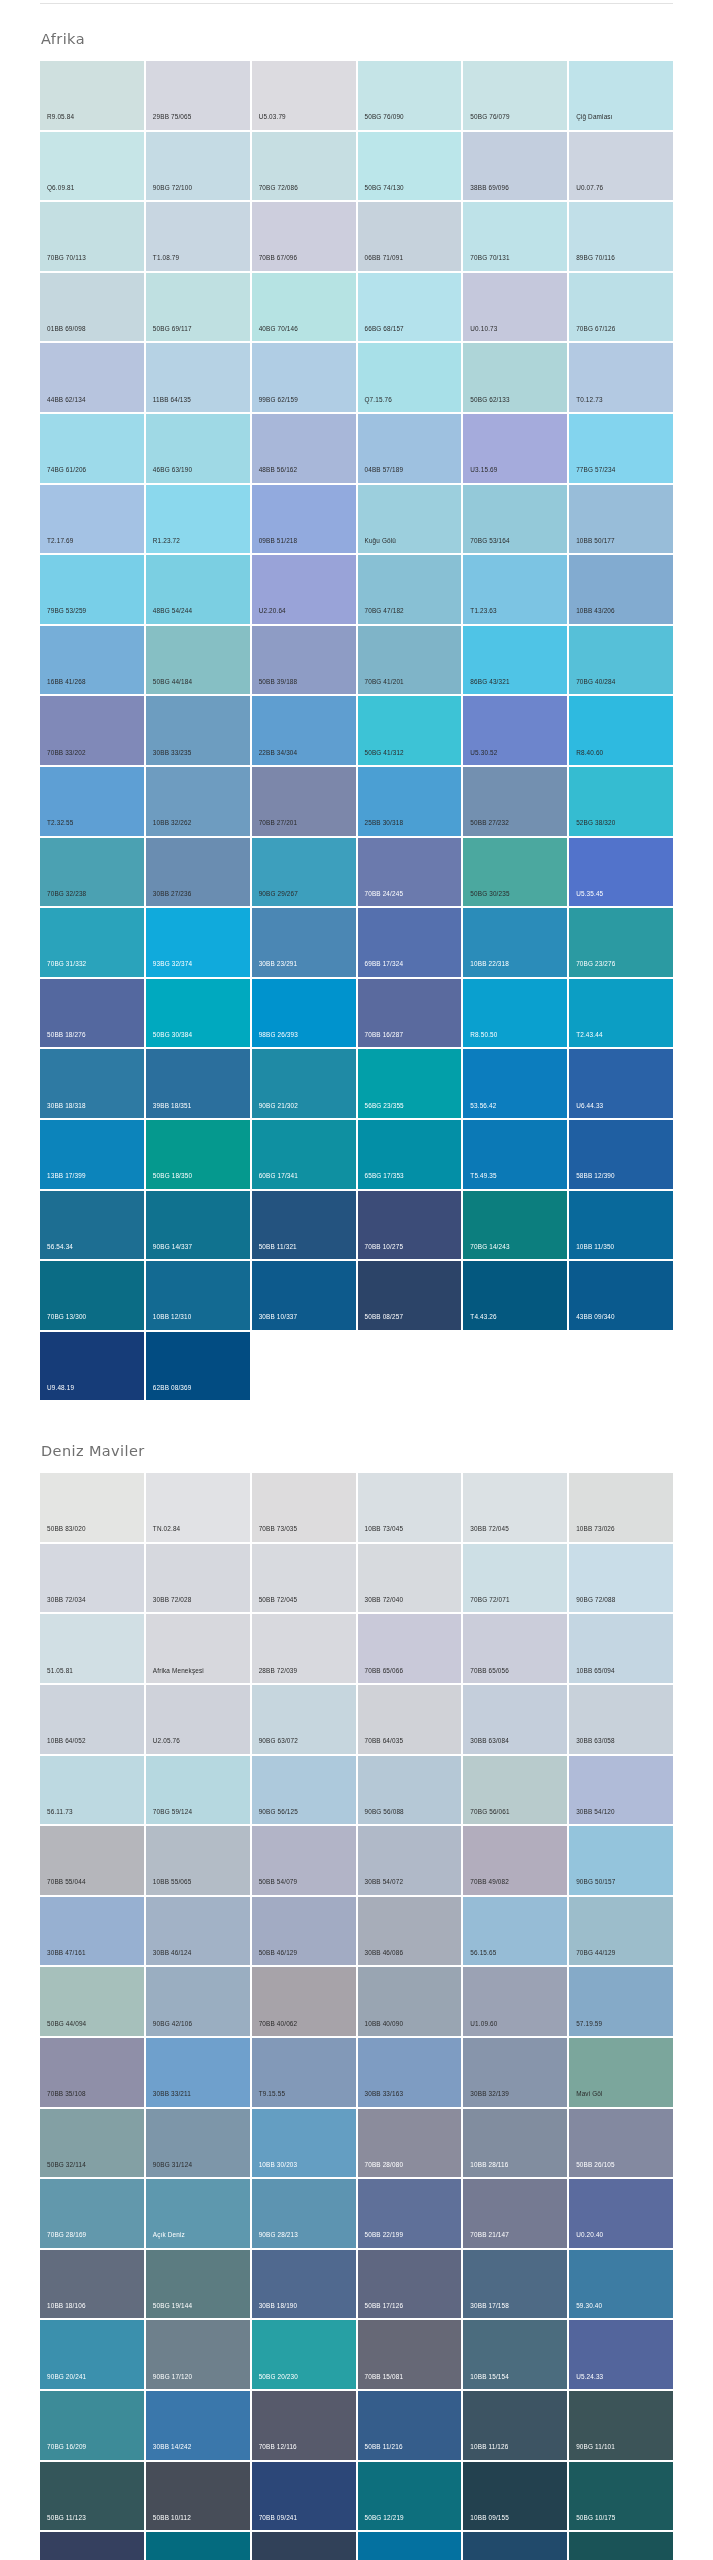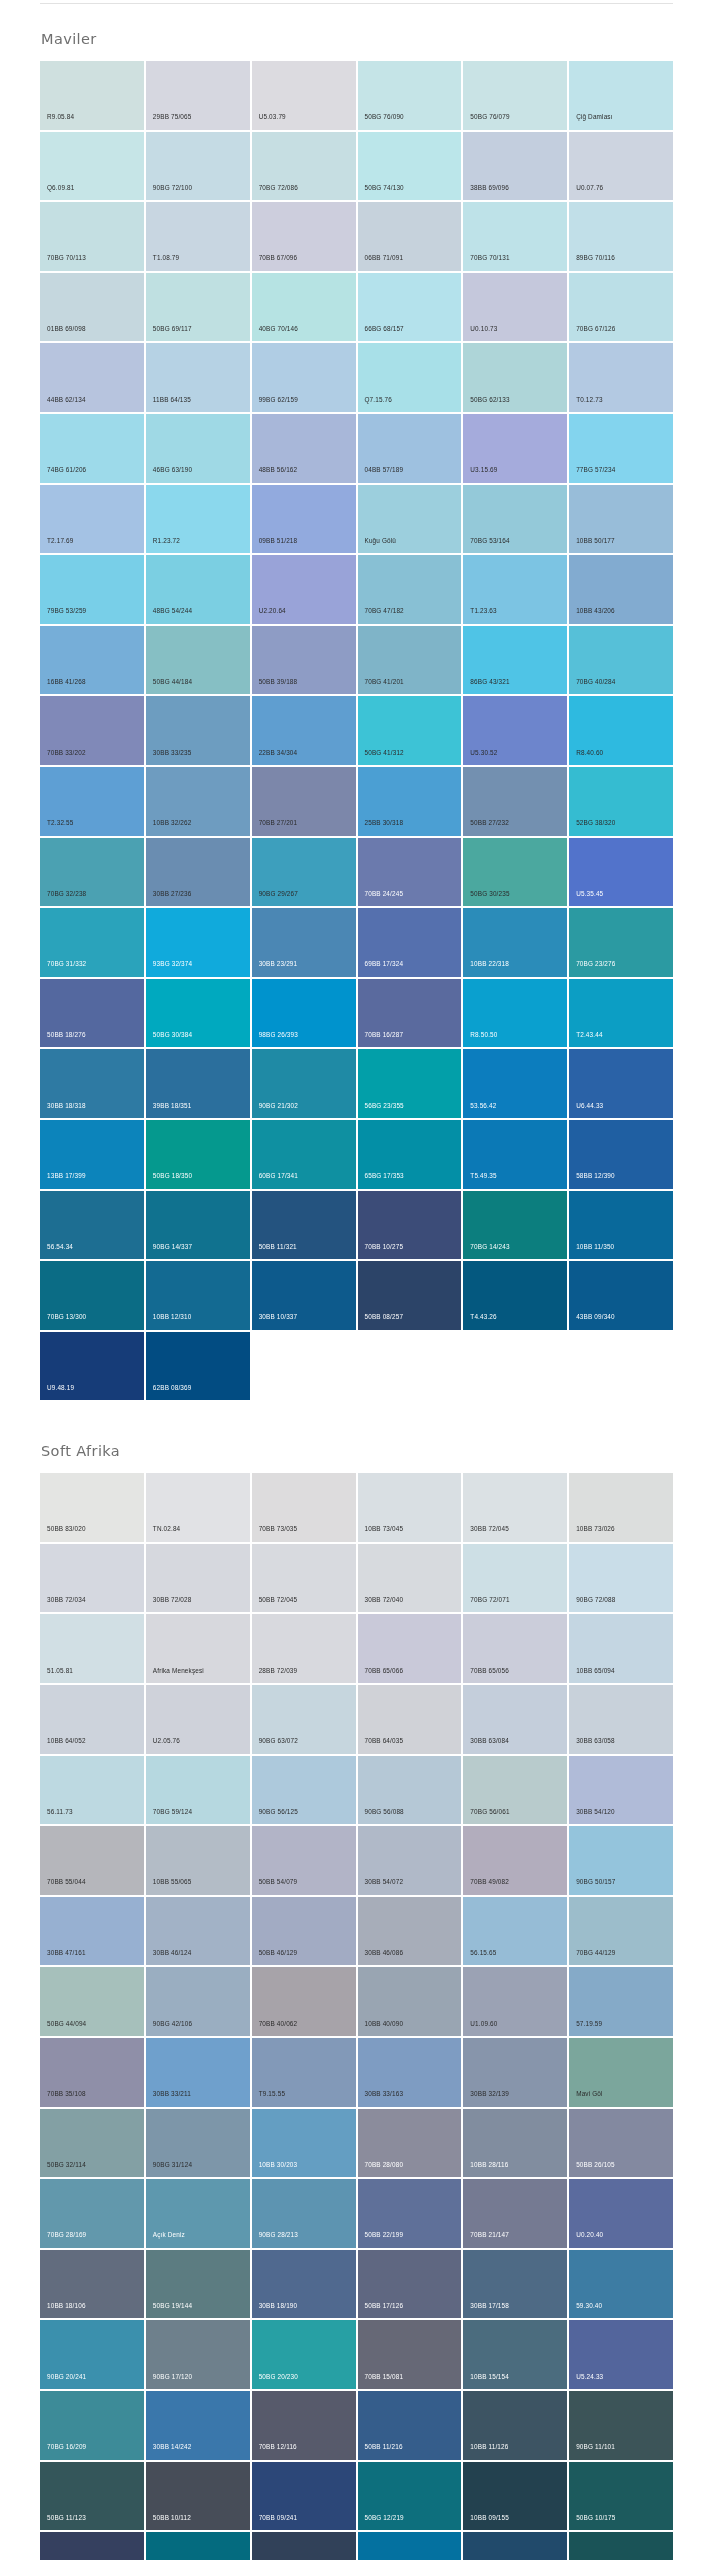--- a/index.html
+++ b/index.html
@@ -59,21 +59,21 @@
   .swatch.empty { background: transparent !important; }
 </style>
 </head>
 <body>
 
 <div class="page">
 
   <div class="top-rule"></div>
 
   <div class="section sec-1">
-    <h2 class="section-title">Maviler</h2>
+    <h2 class="section-title">Afrika</h2>
     <div class="grid">
         <div class="swatch light" style="background: rgb(207, 224, 223);">
           <span class="name">R9.05.84</span>
         </div>
         <div class="swatch light" style="background: rgb(214, 215, 224);">
           <span class="name">29BB 75/065</span>
         </div>
         <div class="swatch light" style="background: rgb(220, 219, 224);">
           <span class="name">U5.03.79</span>
         </div>
@@ -399,21 +399,21 @@
           <span class="name">62BB 08/369</span>
         </div>
         <div class="swatch empty"></div>
         <div class="swatch empty"></div>
         <div class="swatch empty"></div>
         <div class="swatch empty"></div>
       </div>
   </div>
 
   <div class="section sec-2">
-    <h2 class="section-title">Soft Afrika</h2>
+    <h2 class="section-title">Deniz Maviler</h2>
     <div class="grid">
         <div class="swatch light" style="background: rgb(228, 229, 227);">
           <span class="name">50BB 83/020</span>
         </div>
         <div class="swatch light" style="background: rgb(225, 226, 229);">
           <span class="name">TN.02.84</span>
         </div>
         <div class="swatch light" style="background: rgb(221, 220, 221);">
           <span class="name">70BB 73/035</span>
         </div>

